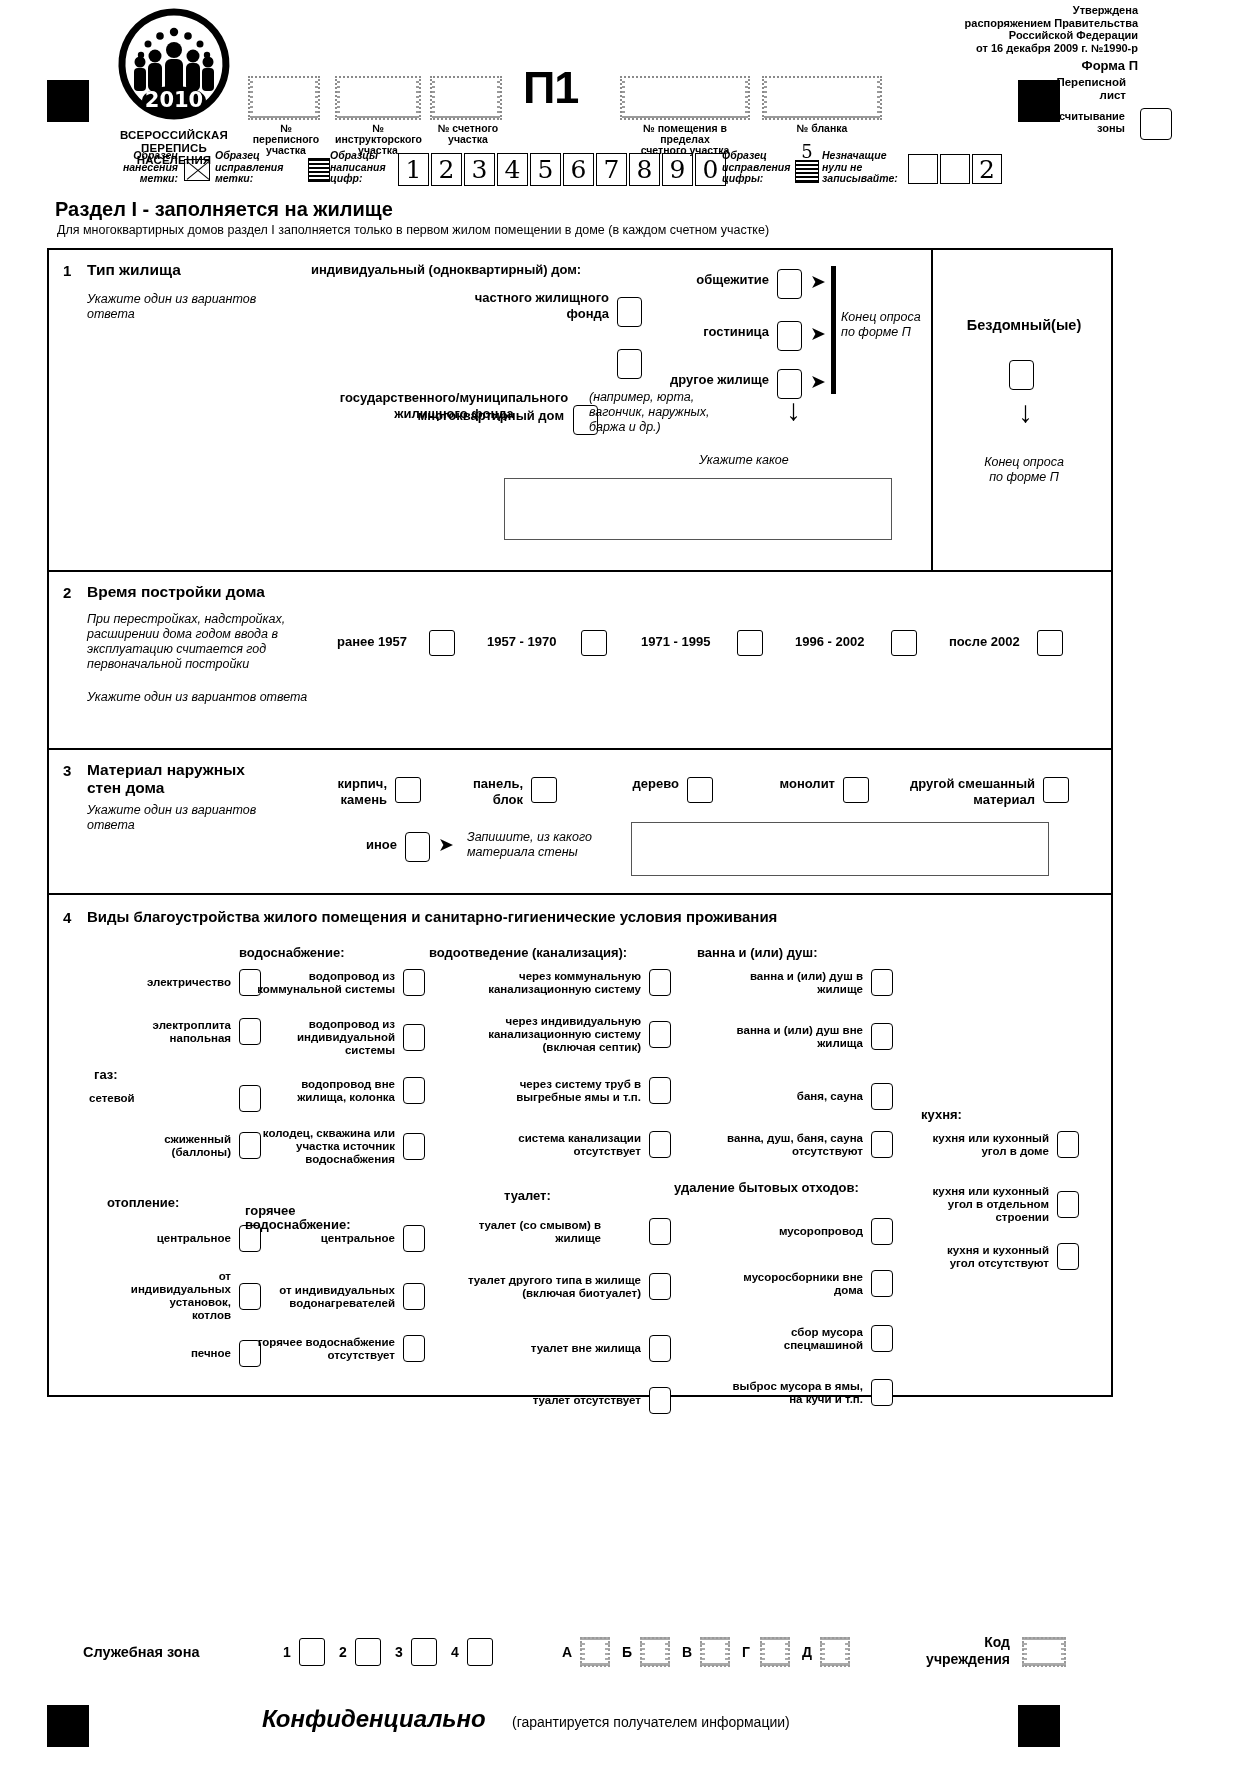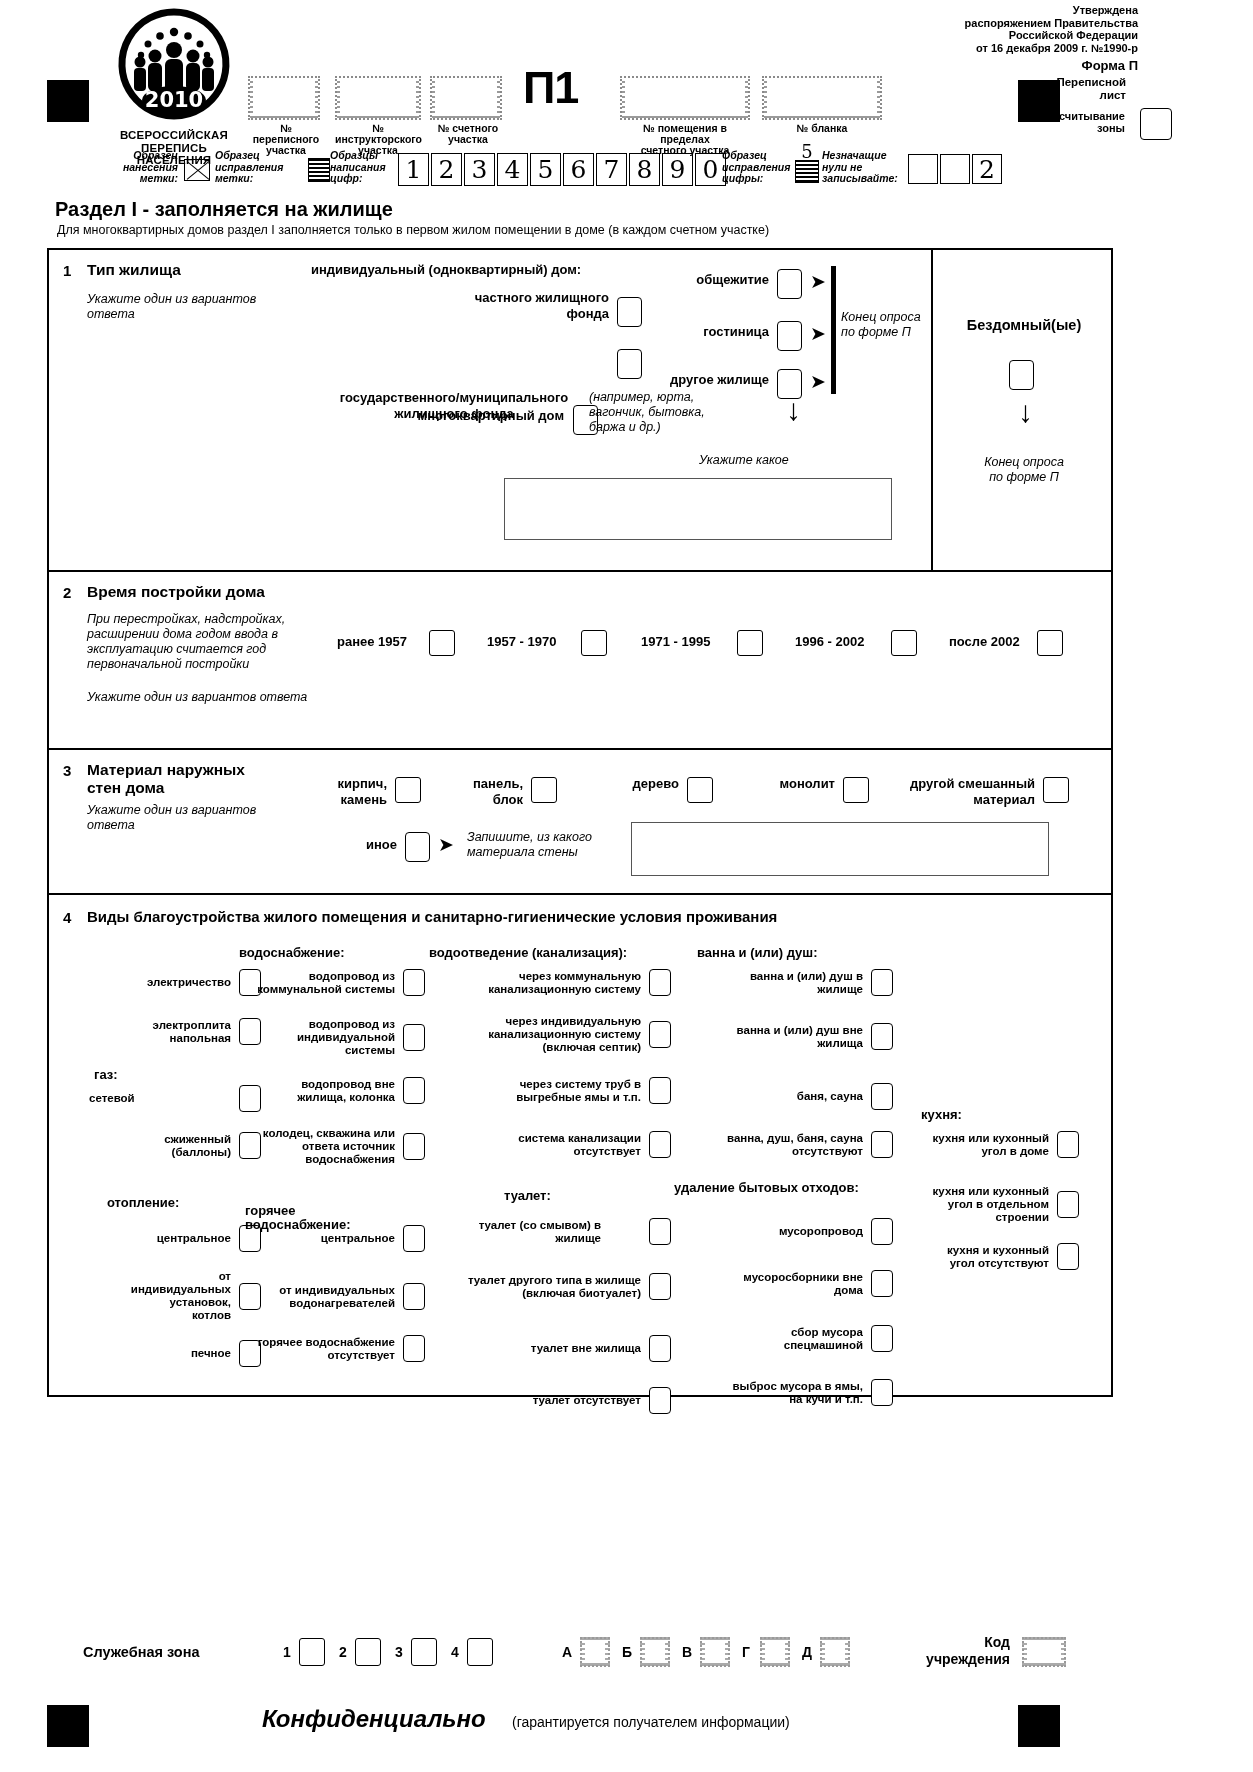--- a/index.html
+++ b/index.html
@@ -288,21 +288,21 @@
       <div class="cb" style="position:absolute;left:728px;top:19px;"></div>
       <div class="arrow" style="position:absolute;left:758px;top:22px;">➤</div>
 
       <div style="position:absolute;left:570px;top:74px;width:150px;text-align:right;" class="optlabel">гостиница</div>
       <div class="cb" style="position:absolute;left:728px;top:71px;"></div>
       <div class="arrow" style="position:absolute;left:758px;top:74px;">➤</div>
 
       <div style="position:absolute;left:540px;top:122px;width:180px;text-align:right;" class="optlabel">другое жилище</div>
       <div style="position:absolute;left:540px;top:140px;width:180px;text-align:left;" class="note">
         <div>(например, юрта,</div>
-        <div>вагончик, бытовка,</div>
+        <div>вагончик, наружных,</div>
         <div>баржа и др.)</div>
       </div>
       <div class="cb" style="position:absolute;left:728px;top:119px;"></div>
       <div class="arrow" style="position:absolute;left:758px;top:122px;">➤</div>
       <div style="position:absolute;left:737px;top:148px;font-size:30px;line-height:24px;">↓</div>
 
       <div class="vbar" style="left:782px; top:16px; height:128px;"></div>
       <div class="note" style="position:absolute;left:792px;top:60px;width:95px;">
         <div>Конец опроса</div>
         <div>по форме П</div>
@@ -465,21 +465,21 @@
       <div class="s4item" style="left:200px;top:182px;width:176px;justify-content:flex-end;">
         <div class="t">
           <div>водопровод вне</div>
           <div>жилища, колонка</div>
         </div>
         <div class="cb small"></div>
       </div>
       <div class="s4item" style="left:190px;top:232px;width:186px;justify-content:flex-end;">
         <div class="t">
           <div>колодец, скважина или</div>
-          <div>ответа источник</div>
+          <div>участка источник</div>
           <div>водоснабжения</div>
         </div>
         <div class="cb small"></div>
       </div>
       <div class="s4head" style="left:196px;top:293px;line-height:14px;margin-top:16px;">
         <div>горячее</div>
         <div>водоснабжение:</div>
       </div>
       <div class="s4item" style="left:200px;top:330px;width:176px;justify-content:flex-end;">
         <div class="t"><span>центральное</span></div>

